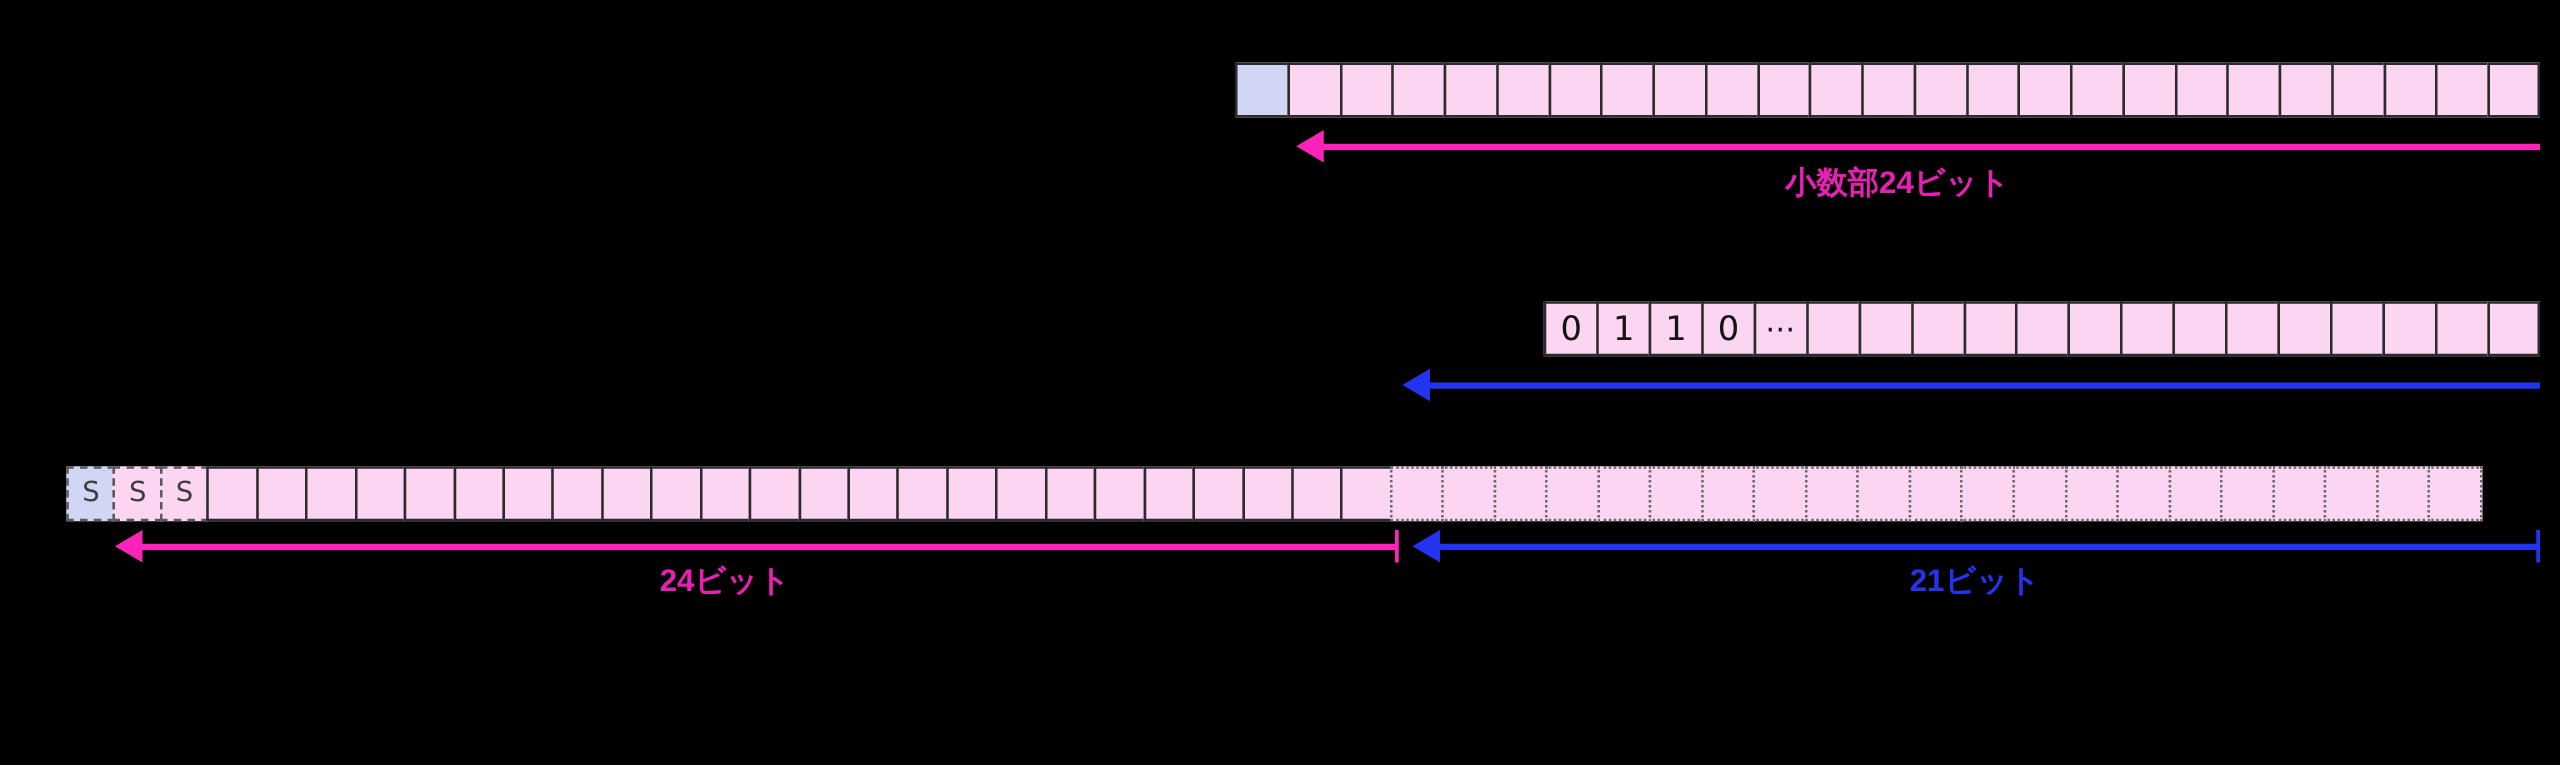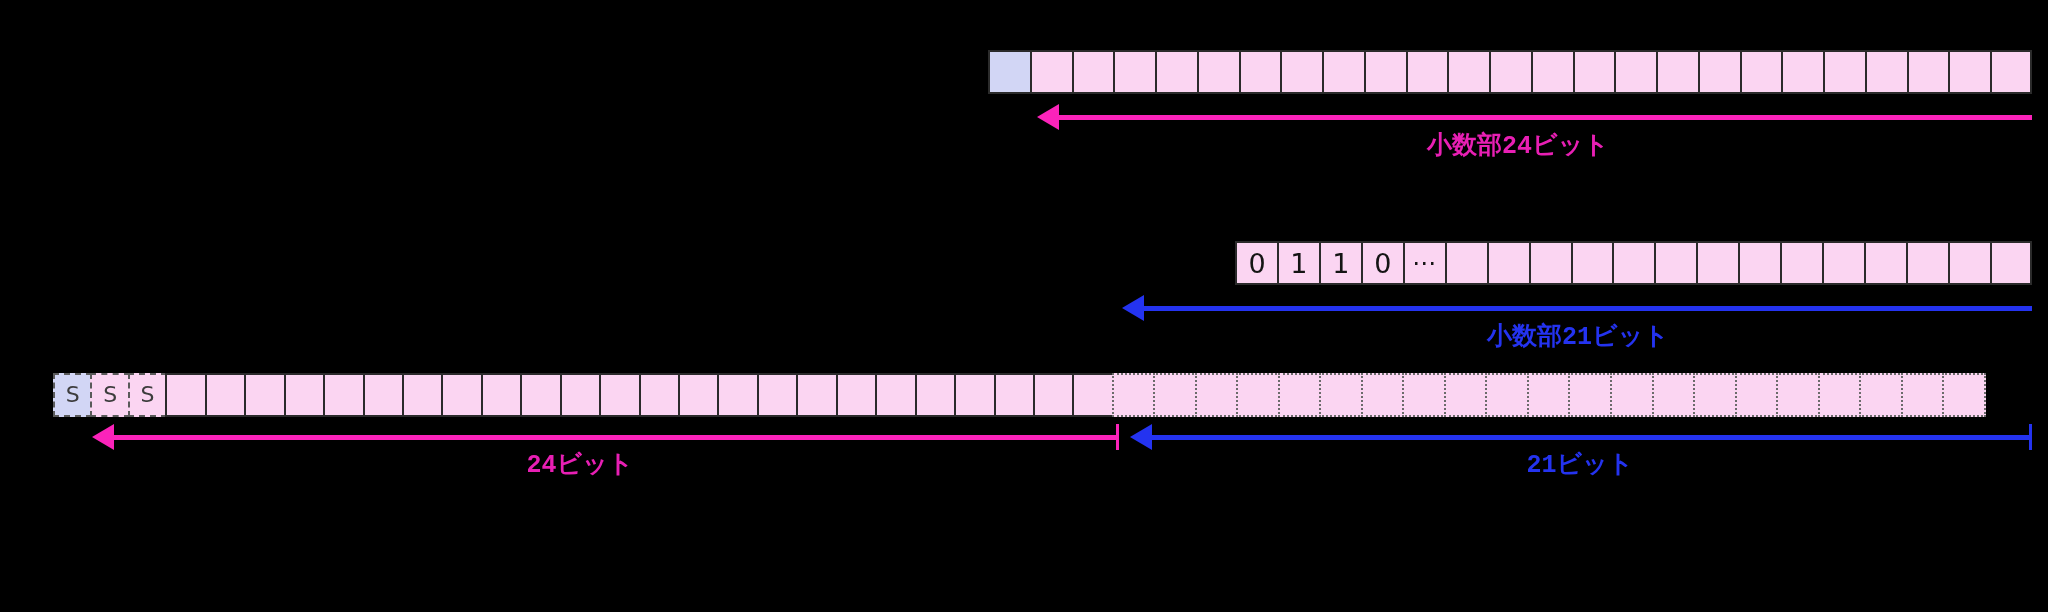--- a/index.html
+++ b/index.html
@@ -57,21 +57,21 @@
   
   .tick{position:absolute;width:3px;height:26px;}
   .tick.magenta{background:#fb23ba;}
   .tick.blue{background:#2433f0;}
 
   
   .lbl{
     position:absolute;
     font-size:25px;font-weight:bold;line-height:1;
     white-space:nowrap;
-    font-family:Liberation Mono, monospace;
+    font-family:Liberation Sans, sans-serif;
     text-align:center;
   }
   .lbl.magenta{color:#e81fb4;}
   .lbl.blue{color:#2433f0;}
 </style>
 </head>
 <body>
 
 <div class="stage">
 
@@ -132,21 +132,20 @@
       <div class="cell" style="width: 41.9474px;"></div>
       <div class="cell" style="width: 41.9474px;"></div>
       <div class="cell" style="width: 41.9474px;"></div>
     </div>
 
   <div class="arrow blue" style="left:1122px;top:295px;width:910px;">
     <div class="head"></div>
     <div class="shaft"></div>
   </div>
 
-  <div class="lbl blue" style="left:1428px;top:325px;width:300px;">小数部21ビット</div>
 
   <div class="bitrow" id="row-bottom" style="left:53px;top:373px;">
       <div class="cell blue dashed sml" style="width: 39.4444px;">S</div>
       <div class="cell dashed sml" style="width: 39.4444px;">S</div>
       <div class="cell dashed sml" style="width: 39.4444px;">S</div>
       <div class="cell" style="width: 39.4444px;"></div>
       <div class="cell" style="width: 39.4444px;"></div>
       <div class="cell" style="width: 39.4444px;"></div>
       <div class="cell" style="width: 39.4444px;"></div>
       <div class="cell" style="width: 39.4444px;"></div>

